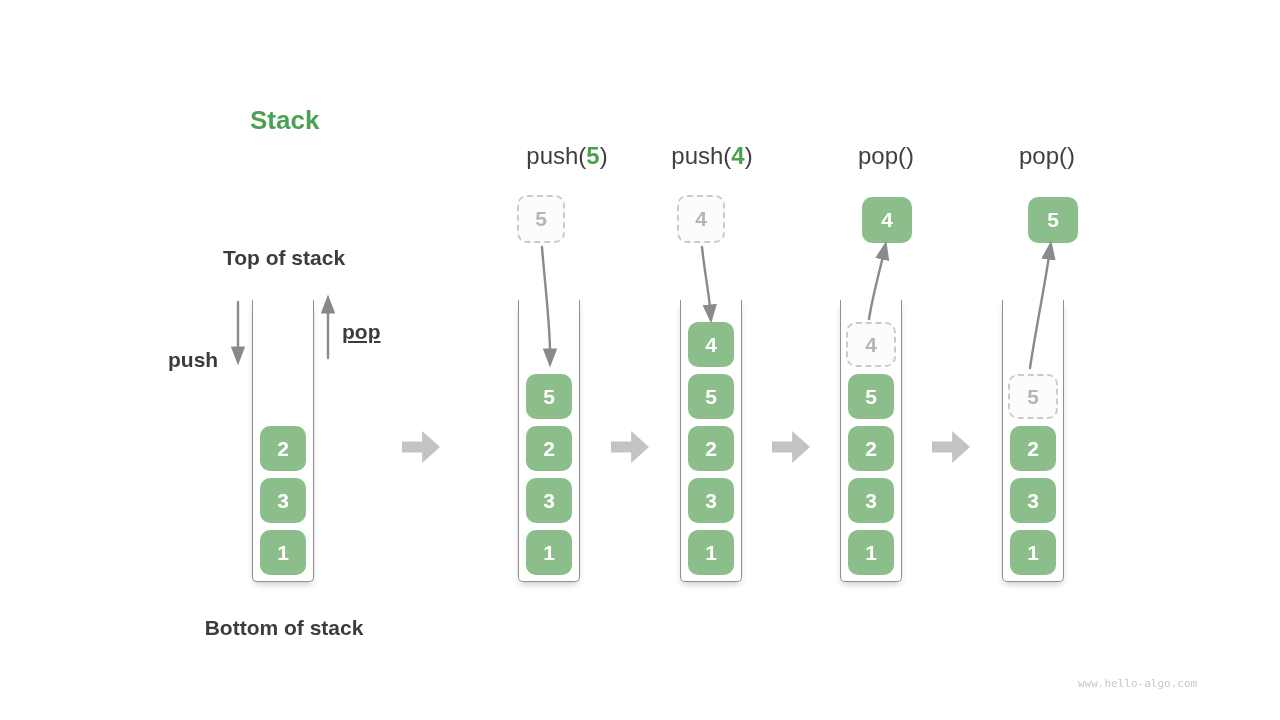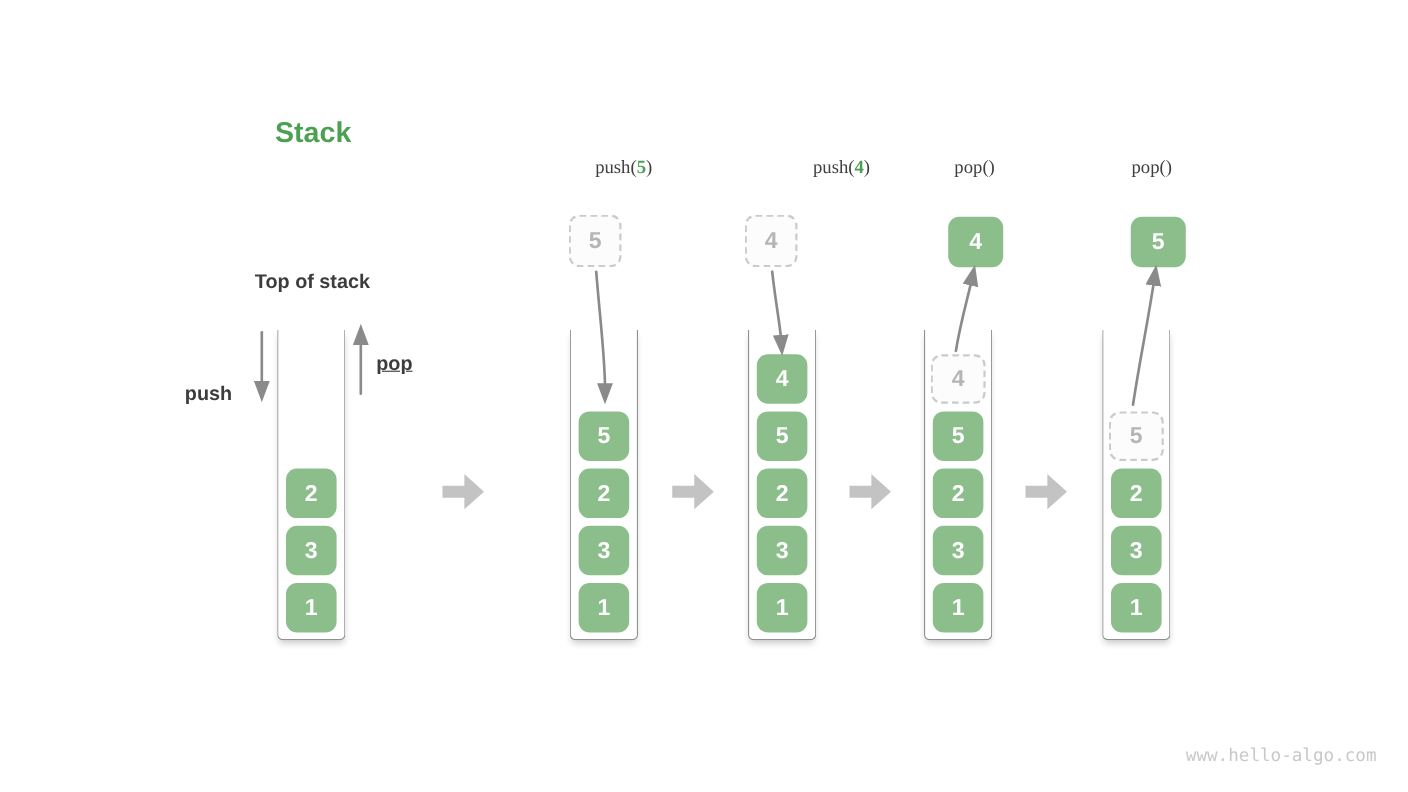--- a/index.html
+++ b/index.html
@@ -6,33 +6,33 @@
   .canvas{
     position:relative;width:1280px;height:720px;background:#ffffff;
     overflow:hidden;font-family:"Liberation Sans",sans-serif;
   }
   
   .title{
     position:absolute;left:250px;top:105px;
     font-size:26px;font-weight:bold;color:var(--accent-green);
   }
   .side-label{
-    position:absolute;font-size:18px;font-weight:bold;color:var(--text-dark);
+    position:absolute;font-size:21px;font-weight:bold;color:var(--text-dark);
     white-space:nowrap;
   }
   .centered{transform:translateX(-50%);}
   .op{
     position:absolute;top:142px;transform:translateX(-50%);
-    font-family:Liberation Serif, serif;font-size:17px;color:var(--code-text);
+    font-family:Liberation Sans, sans-serif;font-size:24px;color:var(--code-text);
     white-space:nowrap;
   }
   .op .arg{color:var(--accent-green);font-weight:bold;}
   .watermark{
     position:absolute;left:1078px;top:677px;
-    font-family:"DejaVu Sans Mono",monospace;font-size:16px;color:var(--watermark-gray);
+    font-family:"DejaVu Sans Mono",monospace;font-size:11px;color:var(--watermark-gray);
   }
   
   .vessel{
     position:absolute;top:300px;width:62px;height:282px;box-sizing:border-box;
     border-left:1.5px solid var(--vessel-wall);
     border-right:1.5px solid var(--vessel-wall);
     border-bottom:1.5px solid var(--vessel-wall);
     border-radius:0 0 5px 5px;
     box-shadow:0 4px 7px -2px rgba(0,0,0,0.22);
     background:#ffffff;
@@ -76,25 +76,26 @@
     clip-path:polygon(0 33%,53% 33%,53% 0,100% 50%,53% 100%,53% 67%,0 67%);
   }
 </style>
 </head>
 <body>
 
 <div class="canvas">
 
   <div class="title">Stack</div>
   <div class="side-label centered" style="left:284px;top:246px;">Top of stack</div>
+  <div class="side-label centered" style="left:284px;top:616px;">Bottom of stack</div>
   <div class="side-label" style="left:168px;top:320px;margin-top:28px;">push</div>
   <div class="side-label" style="left:342px;top:320px;text-decoration:underline;">pop</div>
 
   <div class="op" style="left:567px;"><span>push(</span><span class="arg">5</span><span>)</span></div>
-  <div class="op" style="left:765px;"><span>push(</span><span class="arg">4</span><span>)</span></div>
+  <div class="op" style="left:712px;"><span>push(</span><span class="arg">4</span><span>)</span></div>
   <div class="op" style="left:886px;"><span>pop()</span><span class="arg"></span><span></span></div>
   <div class="op" style="left:1047px;"><span>pop()</span><span class="arg"></span><span></span></div>
 
   <div class="fbox dashed" style="left:517px;top:195px;">5</div>
   <div class="fbox dashed" style="left:677px;top:195px;">4</div>
   <div class="fbox green" style="left:862px;top:197px;">4</div>
   <div class="fbox green" style="left:1028px;top:197px;">5</div>
 
   <div class="vessel" style="left:252px;">
     <div class="items">

